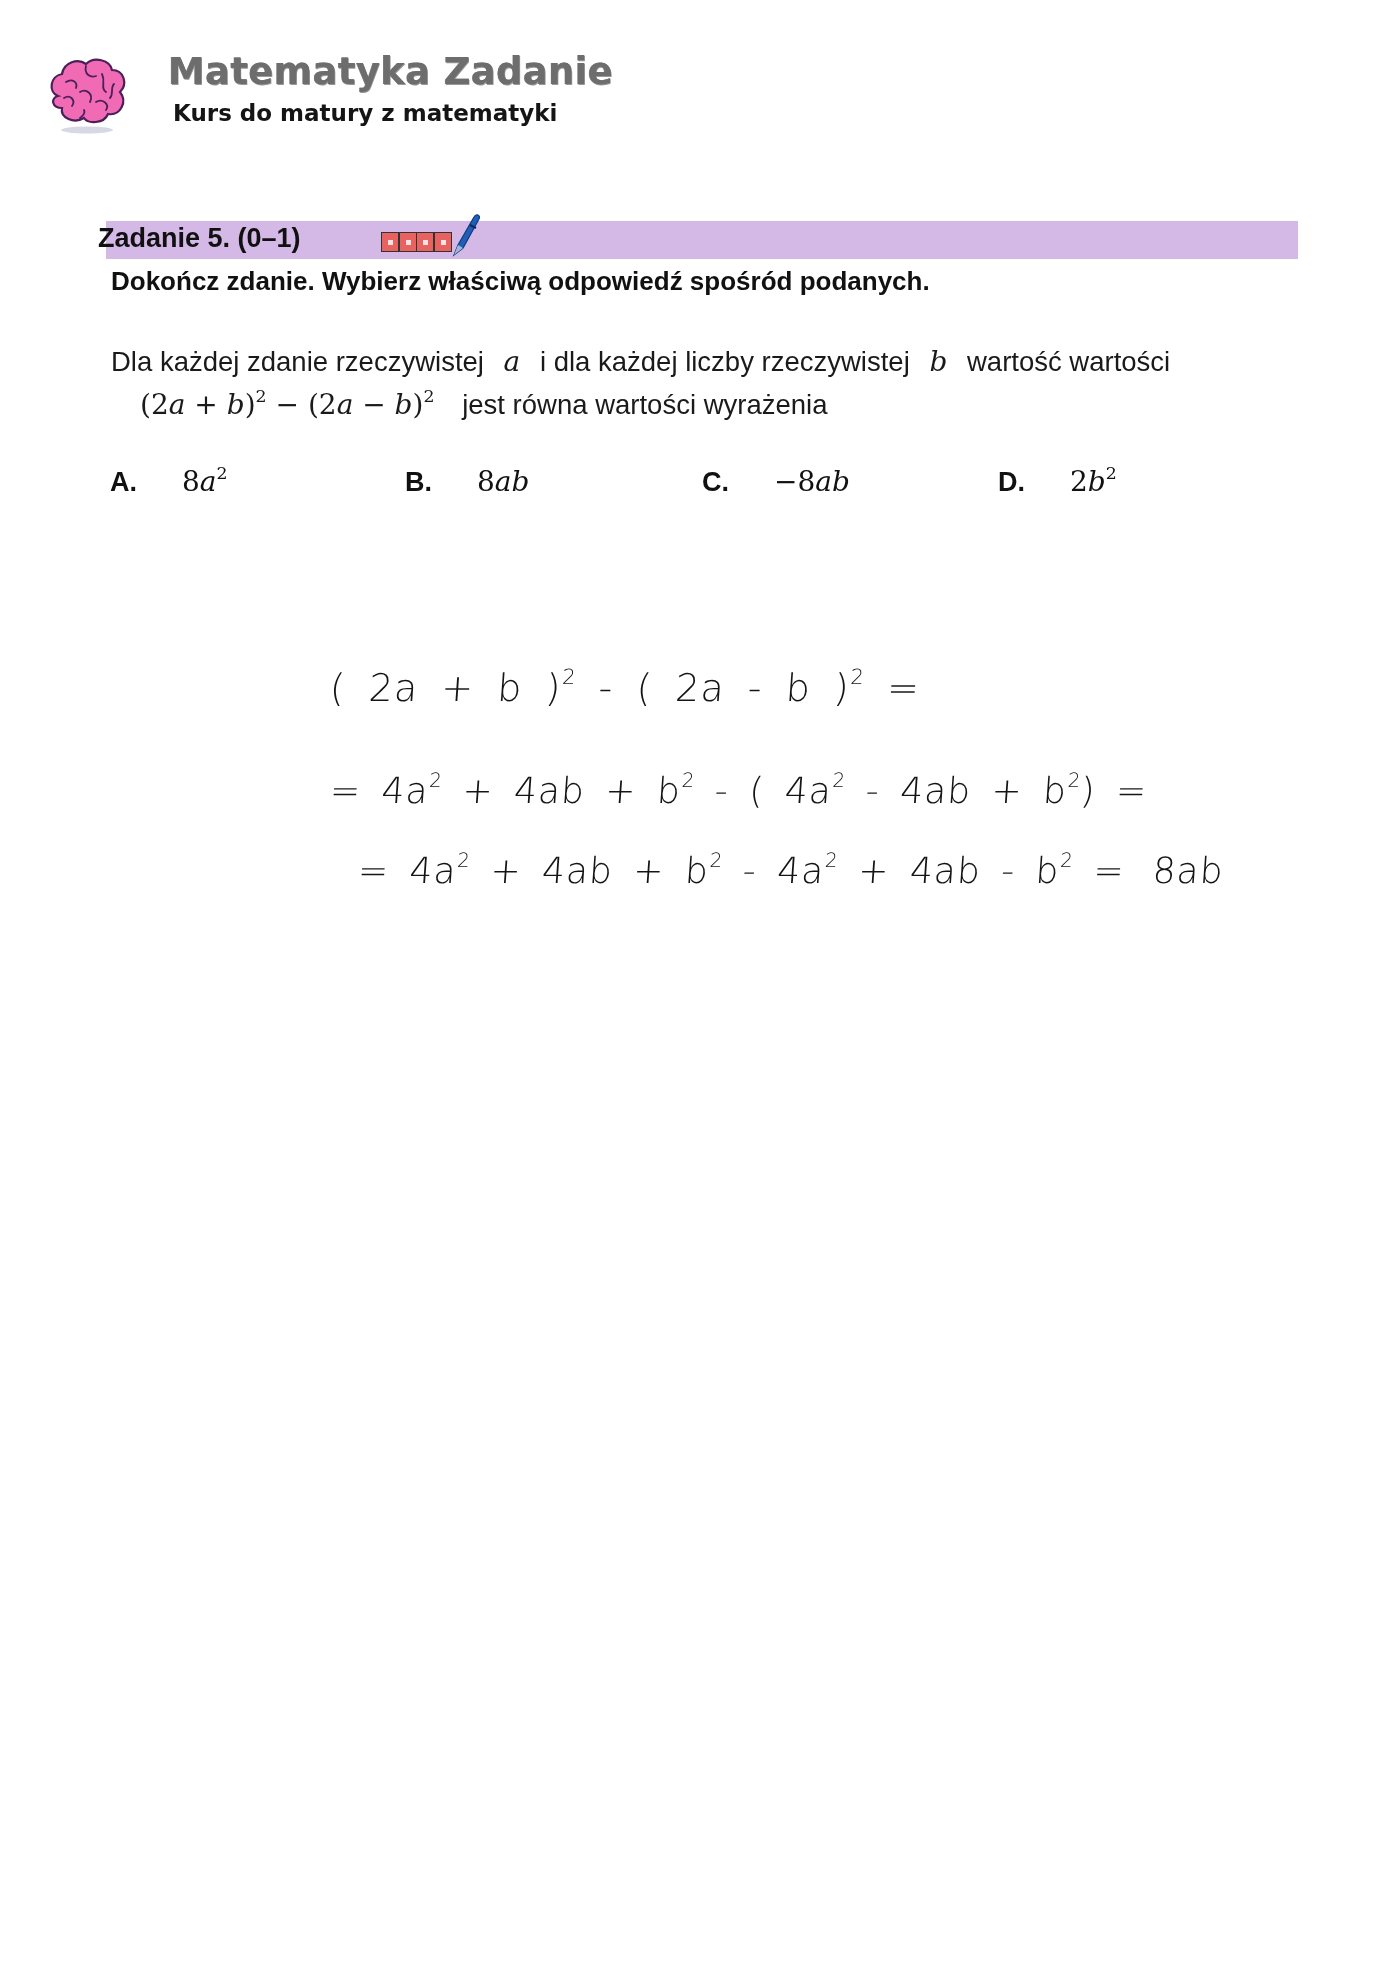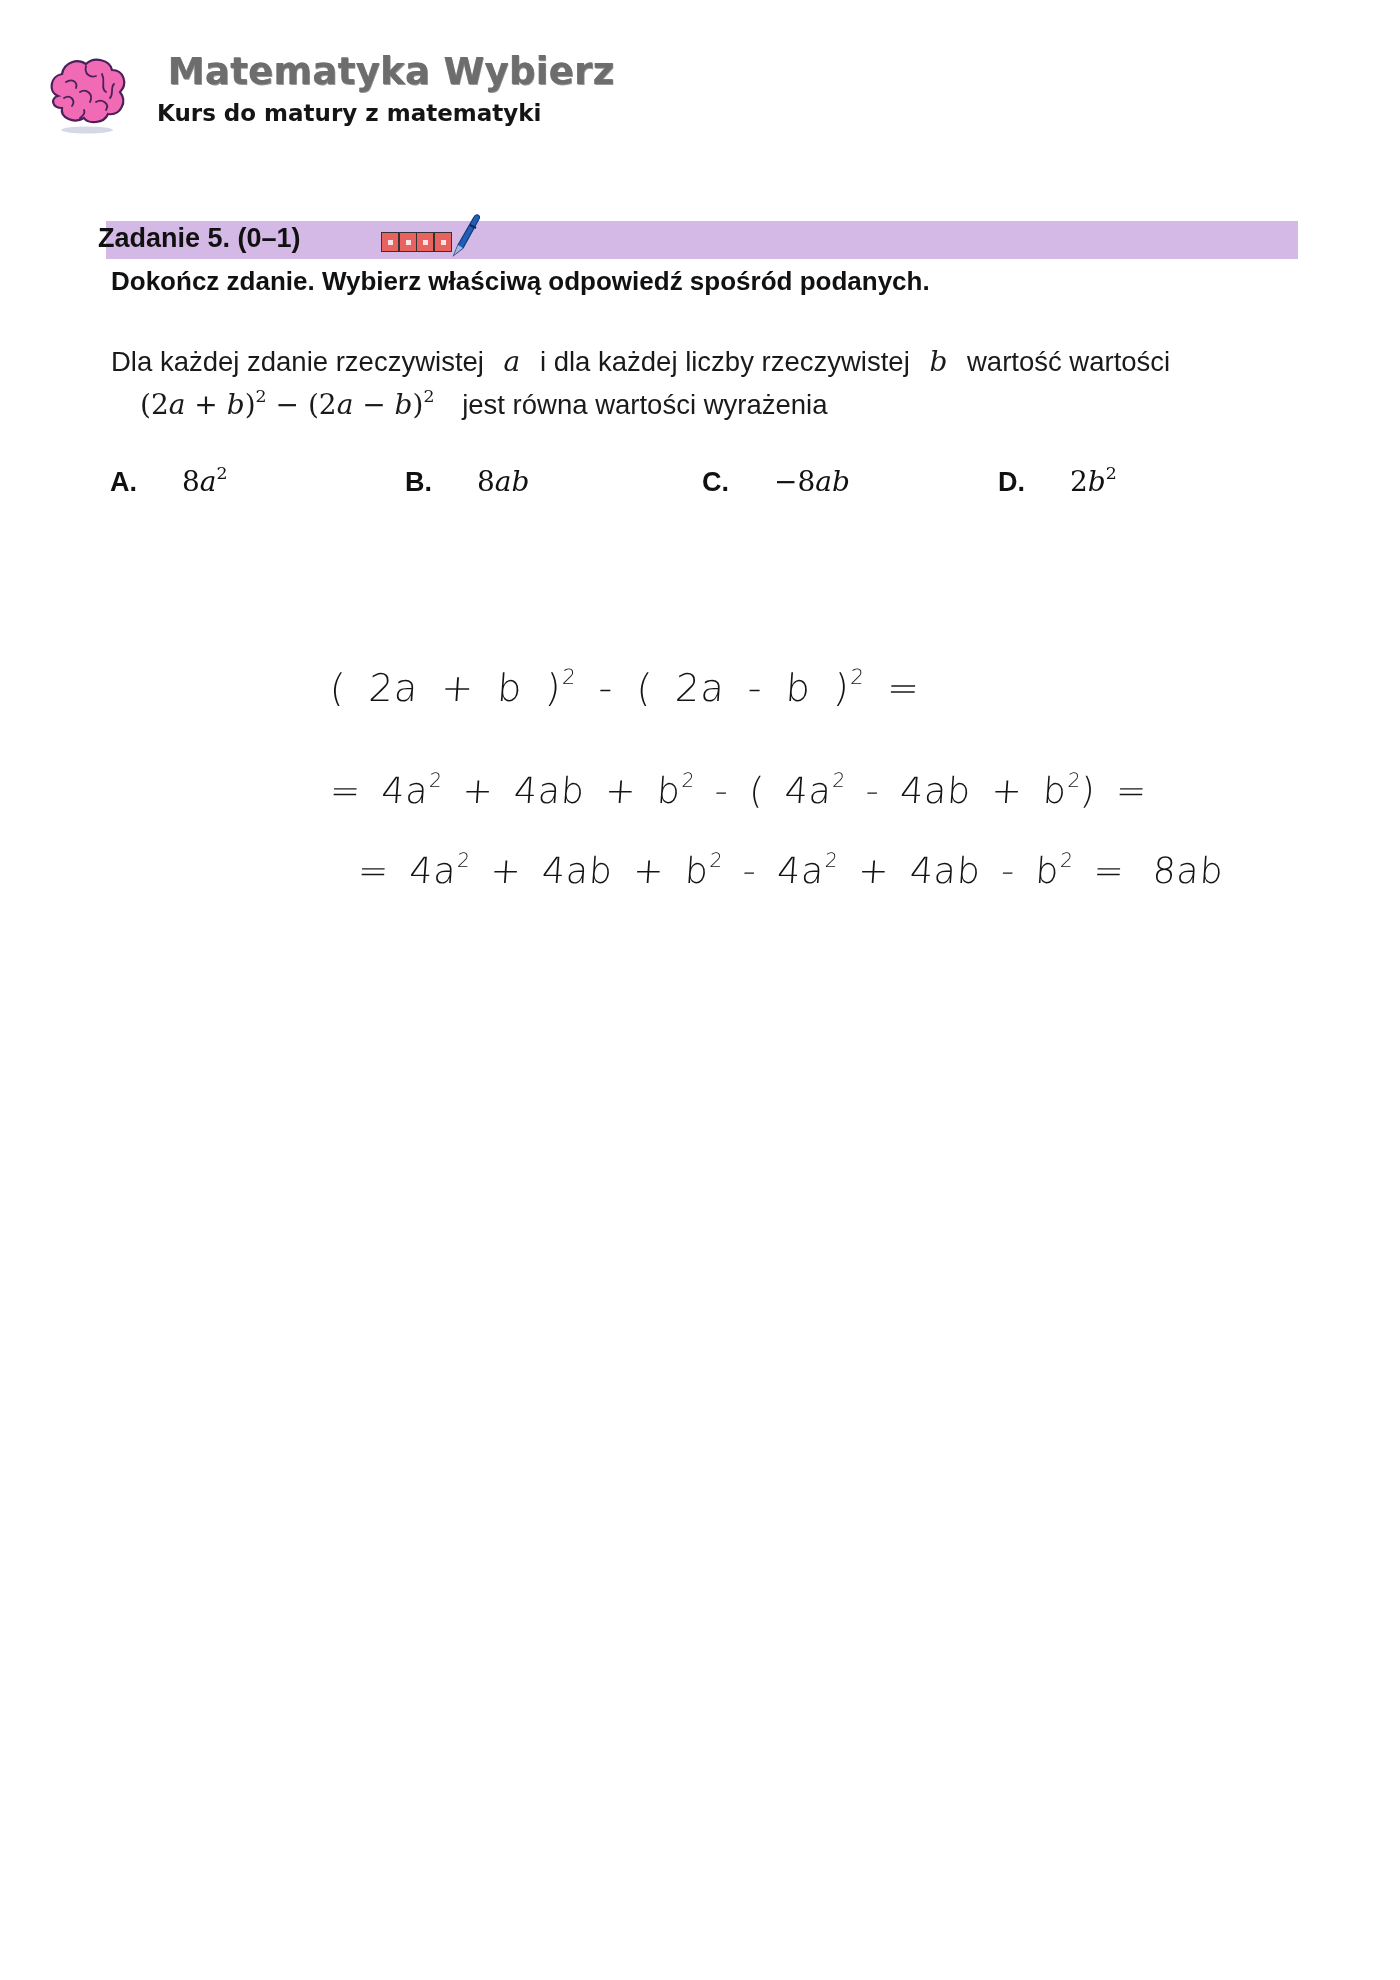--- a/index.html
+++ b/index.html
@@ -5,21 +5,21 @@
   html, body { margin: 0; padding: 0; background: #ffffff; }
   body { width: 1400px; height: 1980px; position: relative; overflow: hidden;
          font-family: "Liberation Sans", sans-serif; color: #111; }
   .abs { position: absolute; }
 
   
   .logo { left: 44px; top: 52px; width: 86px; height: 84px; }
   .brand-title { left: 168px; top: 50px; font-family: "DejaVu Sans", sans-serif;
                  font-weight: bold; font-size: 37px; color: #6d6d6d; letter-spacing: 0.3px;
                  text-shadow: 0.6px 0.6px 0 #9a9a9a, -0.4px 0 0 #8a8a8a; white-space: nowrap; }
-  .brand-sub { left: 157px; top: 100px; font-family: "DejaVu Sans", sans-serif;
+  .brand-sub { left: 173px; top: 100px; font-family: "DejaVu Sans", sans-serif;
                font-weight: bold; font-size: 23px; color: #151515; white-space: nowrap; }
 
   
   .task-bar { left: 106px; top: 221px; width: 1192px; height: 38px; background: #d4b8e6; }
   .task-title { left: 98px; top: 223px; font-size: 27px; font-weight: bold; color: #111; white-space: nowrap; }
   .boxes { left: 381px; top: 232px; height: 18px; display: flex; border: 1.5px solid #333; background: #333; gap: 1.5px; }
   .boxes .b { width: 16px; height: 18px; background: #e8625f; position: relative; }
   .boxes .b::after { content: ""; position: absolute; left: 6px; top: 7px; width: 5px; height: 5px; background: #fbe3e3; }
   .pen { left: 450px; top: 211px; width: 32px; height: 48px; }
 
@@ -60,21 +60,21 @@
       <path d="M42 14 C40 22 46 26 52 24"></path>
       <path d="M58 22 C62 30 56 36 62 40"></path>
       <path d="M20 46 C26 42 32 48 28 54"></path>
       <path d="M36 40 C42 36 50 42 46 50"></path>
       <path d="M52 50 C58 46 66 52 62 58"></path>
       <path d="M40 58 C42 62 38 64 36 66"></path>
       <path d="M70 32 C66 36 70 42 66 46"></path>
     </g>
   </svg>
 </div>
-<div class="abs brand-title">Matematyka Wybierz</div>
+<div class="abs brand-title">Matematyka Zadanie</div>
 <div class="abs brand-sub">Kurs do matury z matematyki</div>
 
 <div class="abs task-bar"></div>
 <div class="abs task-title">Zadanie 5. (0–1)</div>
 <div class="abs boxes">
   <div class="b"></div>
     <div class="b"></div>
     <div class="b"></div>
     <div class="b"></div>
 </div>

